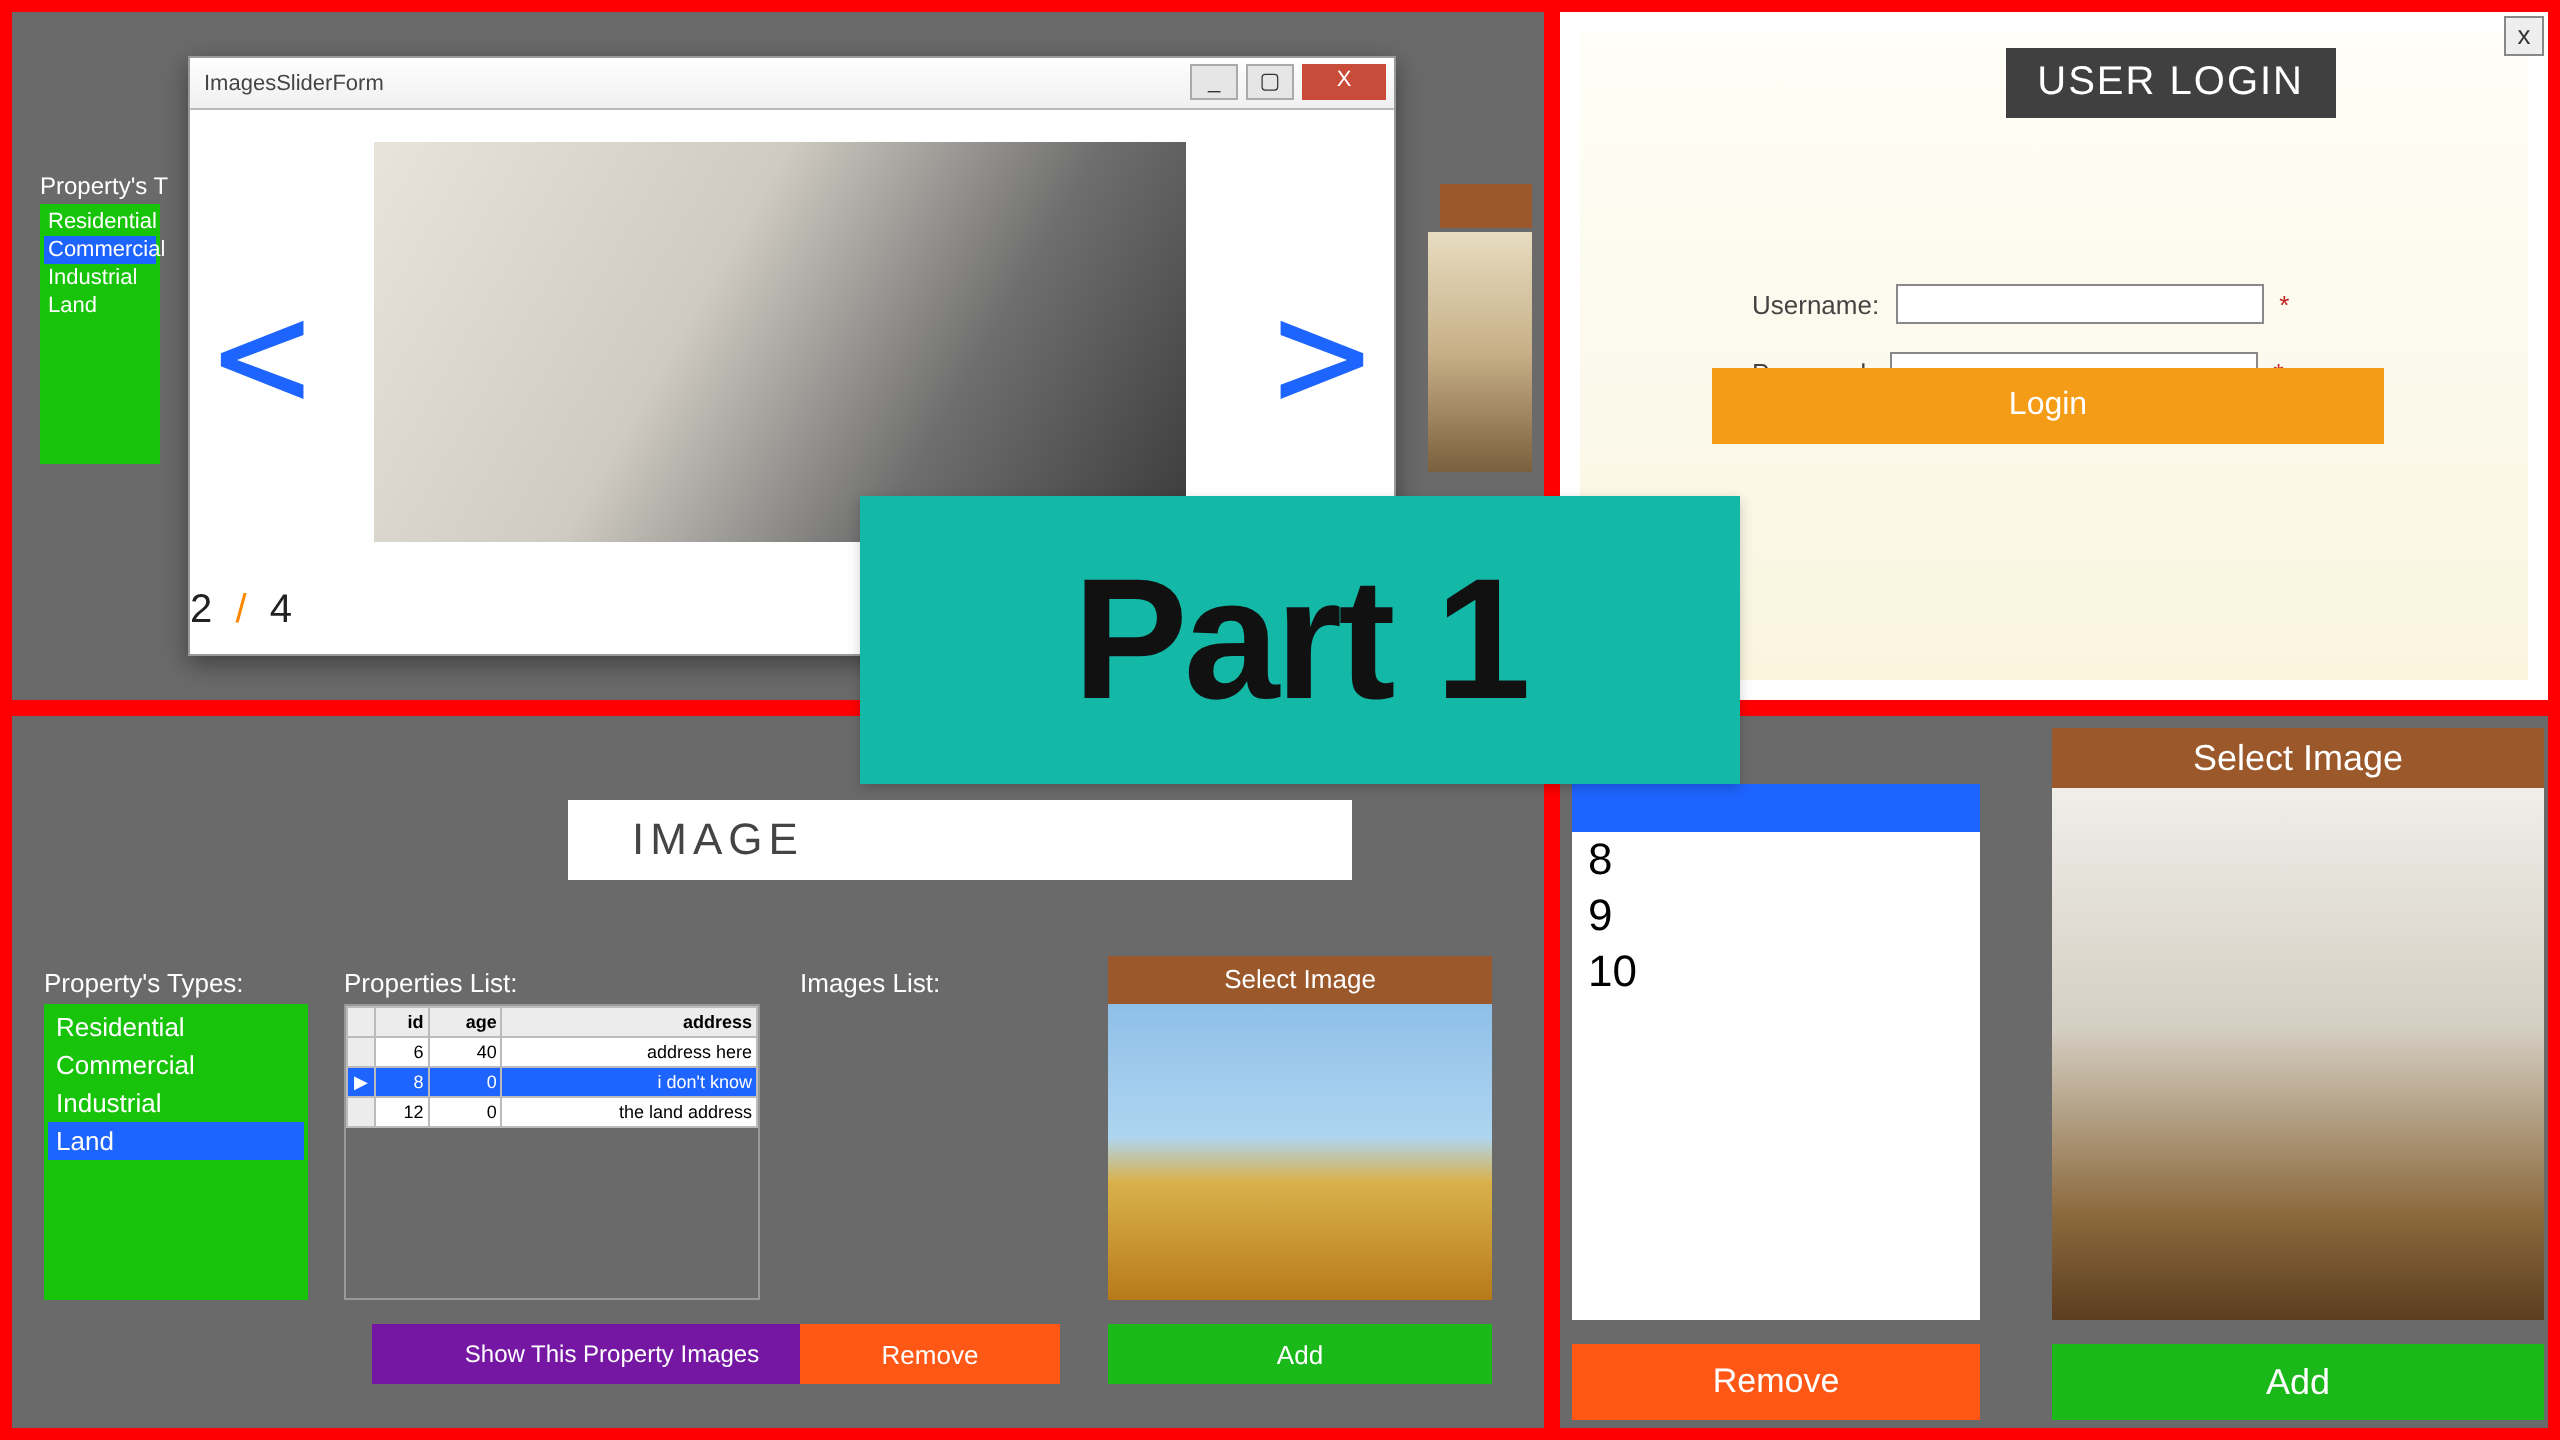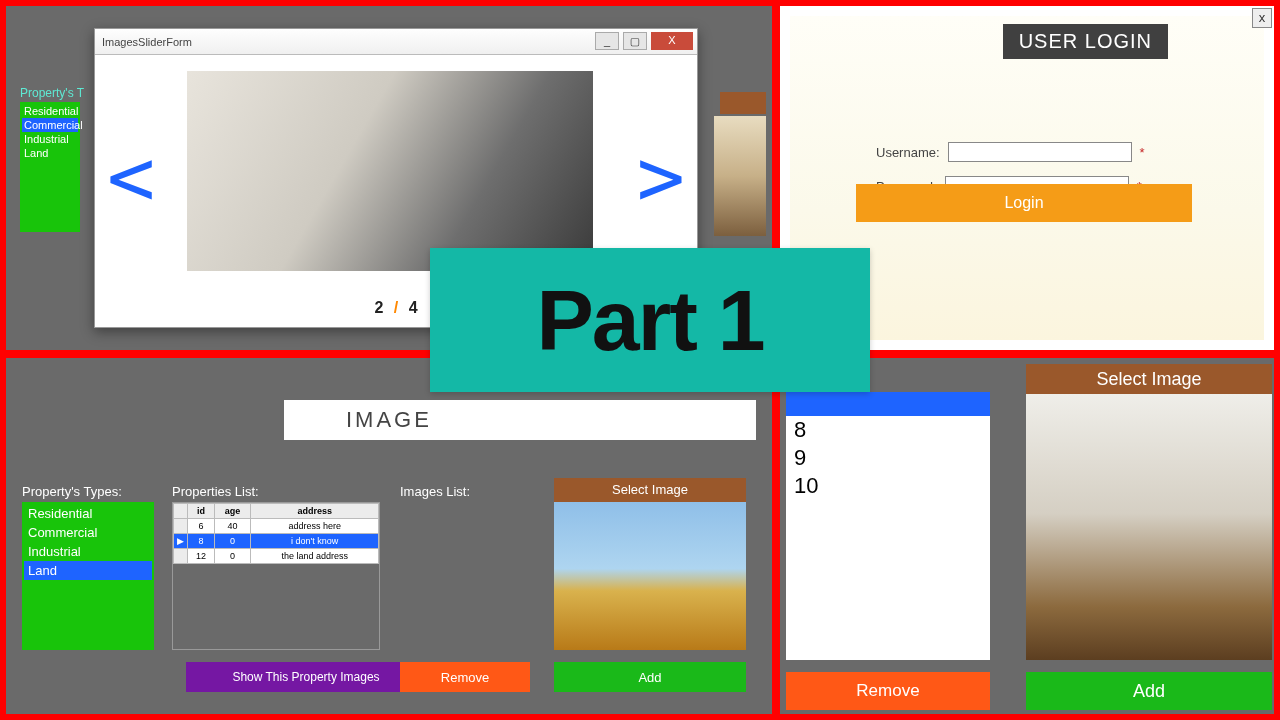--- a/index.html
+++ b/index.html
@@ -11,24 +11,24 @@
 .panel-tl { left: 4px; top: 4px; width: 770px; height: 348px; }
 .slider-window { position: absolute; left: 88px; top: 22px; width: 604px; height: 300px; background: #fff; border: 1px solid #999; box-shadow: 0 4px 12px rgba(0,0,0,.4); }
 .slider-title { height: 26px; background: linear-gradient(#fefefe,#f0f0f0); border-bottom: 1px solid #bbb; display: flex; align-items: center; padding-left: 7px; font-size: 11px; color: #444; position: relative; }
 .slider-close { position: absolute; right: 4px; top: 3px; width: 42px; height: 18px; background: #c94b3a; color: #fff; text-align: center; font-size: 11px; line-height: 16px; }
 .slider-max { position: absolute; right: 50px; top: 3px; width: 24px; height: 18px; background: #e6e6e6; color:#333; text-align:center; font-size:11px; line-height:16px; border:1px solid #aaa;}
 .slider-min { position: absolute; right: 78px; top: 3px; width: 24px; height: 18px; background: #e6e6e6; color:#333; text-align:center; font-size:11px; line-height:16px; border:1px solid #aaa;}
 .slider-body { position: relative; height: calc(100% - 26px); }
 .slider-img { position:absolute; left:92px; top:16px; width:406px; height:200px; background: linear-gradient(120deg,#e8e4dc 0%,#cfcbc2 40%,#6e6e6e 70%,#3a3a3a 100%); }
 .slider-prev { position:absolute; left:12px; top:76px; font-size:80px; color:#1e64ff; font-family:Consolas,monospace;}
 .slider-next { position:absolute; right:12px; top:76px; font-size:80px; color:#1e64ff; font-family:Consolas,monospace;}
-.slider-count { position:absolute; left:0; bottom:10px; width:100%; text-align:center; font-size:16px; color:#222;font-weight:bold; }
+.slider-count { position:absolute; left:0; bottom:10px; width:100%; font-size:20px; color:#222; }
 .slider-sep { color:#ff8800; margin:0 6px; }
 
-.prop-types-label { position:absolute; left:14px; top:80px; color:#5eead4; font-size:12px; }
+.prop-types-label { position:absolute; left:14px; top:80px; color:#ffffff; font-size:12px; }
 .prop-types-list { position:absolute; left:14px; top:96px; width:60px; height:130px; background:#18c40a; color:#fff; font-size:11px; padding:2px; }
 .prop-types-list div { padding:1px 2px; }
 .prop-types-list .sel { background:#1e64ff; color:#fff; }
 
 .tl-topbtn { position:absolute; right:6px; top:86px; width:46px; height:22px; background:#9a582b; }
 
 .kplaceholder { position:absolute; right:6px; top:110px; width:52px; height:120px; background:linear-gradient(#e8dcc0,#c7b088,#7c5f3e); }
 
 
 .panel-tr { left: 778px; top: 4px; width: 498px; height: 348px; background:#fff; }
@@ -36,29 +36,29 @@
   background: linear-gradient(#fffef7,#fbf9ea 60%,#fbf5de); overflow:hidden; }
 .login-title { position:absolute; right:106px; top:18px; background:#404040; color:#fff; padding:6px 16px; font-size:20px; letter-spacing:1px; }
 .tr-close { position:absolute; right:2px; top:2px; width:20px; height:20px; border:1px solid #888; background:#eee; text-align:center; font-size:13px; line-height:18px; color:#333; }
 .form-row { position:absolute; left:96px; height:24px; display:flex; align-items:center; gap:8px; font-size:13px; color:#444;margin-top:28px; }
 .form-row input { width:184px; height:20px; border:1px solid #888; font-size:12px; padding:0 4px; }
 .req { color:#c52525; font-size:13px; }
 .login-btn { position:absolute; left:76px; top:178px; width:336px; height:38px; background:#f59c17; color:#fff; font-size:16px; border:none; }
 
 
 .panel-bl { left:4px; top:356px; width:770px; height:360px; }
-.bl-header { position:absolute; left:278px; top:42px; width:472px; height:40px; background:#fff; font-size:22px; letter-spacing:3px; color:#444; display:flex; align-items:center; padding-left:62px; }
+.bl-header { position:absolute; left:278px; top:42px; width:392px; height:40px; background:#fff; font-size:22px; letter-spacing:3px; color:#444; display:flex; align-items:center; padding-left:32px; }
 .bl-types-label { position:absolute; left:16px; top:126px; color:#fff; font-size:13px; }
 .bl-types { position:absolute; left:16px; top:144px; width:132px; height:148px; background:#18c40a; color:#fff; font-size:13px; padding:2px; }
 .bl-types div { padding:2px 4px; }
 .bl-types .sel { background:#1e64ff; }
 .bl-proplist-label { position:absolute; left:166px; top:126px; color:#fff; font-size:13px; }
 .bl-table { position:absolute; left:166px; top:144px; width:208px; height:148px; background:#6a6a6a; border:1px solid #999; font-size:9px; }
 .bl-table table { width:100%; border-collapse:collapse; background:#fff; }
-.bl-table th, .bl-table td { border:1px solid #bbb; padding:2px; text-align:center; font-size:9px; }
+.bl-table th, .bl-table td { border:1px solid #bbb; padding:2px; text-align:right; font-size:9px; }
 .bl-table th { background:#ececec; }
 .bl-table tr.sel td { background:#1e64ff; color:#fff; }
 .bl-table .rowhdr { width:14px; background:#ececec; text-align:center; color:#555; }
 .bl-showbtn { position:absolute; left:180px; top:304px; width:240px; height:30px; background:#7517a3; color:#fff; font-size:12px; border:none; }
 .bl-imglist-label { position:absolute; left:394px; top:126px; color:#fff; font-size:13px; }
 .bl-imglist { position:absolute; left:394px; top:144px; width:130px; height:148px; background:#fff; font-size:13px; }
 .bl-imglist div { padding:2px 6px; }
 .bl-imglist .sel { background:#1e64ff; color:#fff; }
 .bl-remove { position:absolute; left:394px; top:304px; width:130px; height:30px; background:#ff5816; color:#fff; border:none; font-size:13px; }
 .bl-selectimg { position:absolute; left:548px; top:120px; width:192px; height:24px; background:#9a582b; color:#fff; text-align:center; font-size:13px; line-height:24px; }

